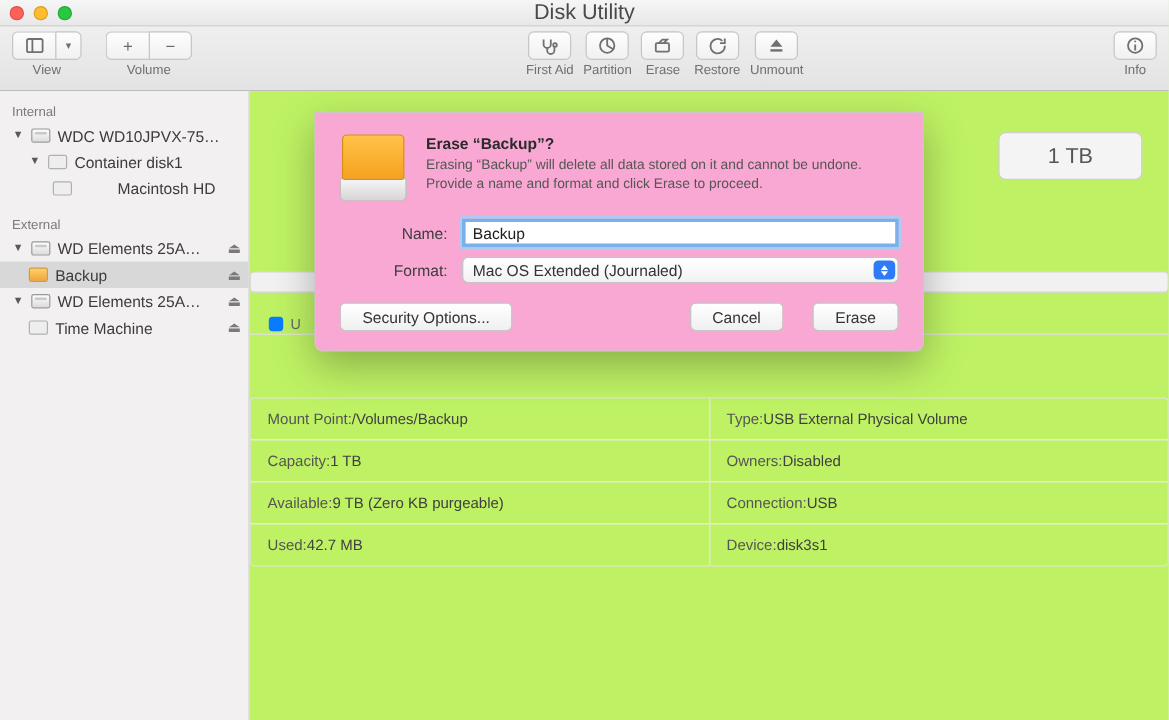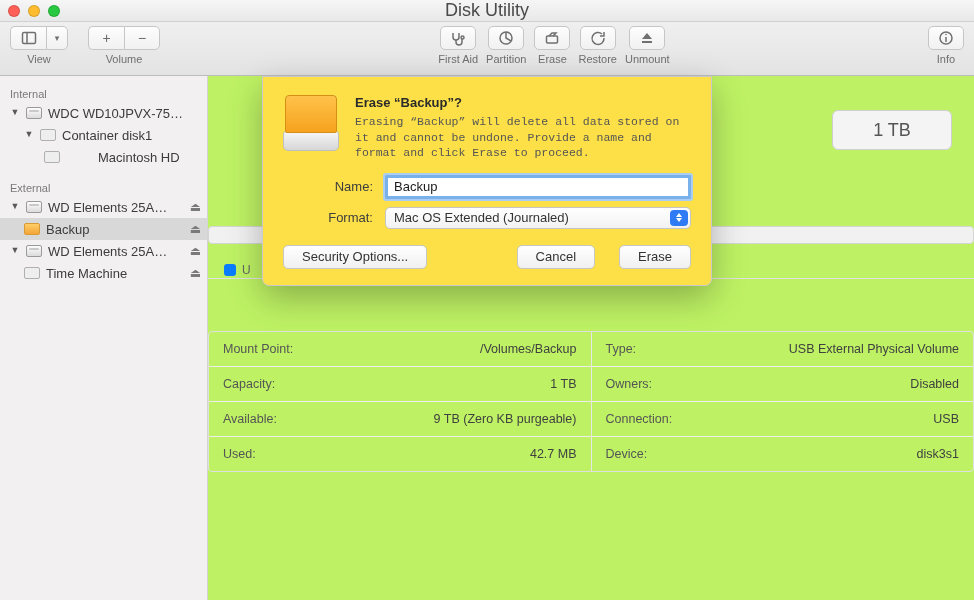--- a/index.html
+++ b/index.html
@@ -48,34 +48,34 @@
   .capacity-box { position:absolute; right:22px; top:34px; width:120px; height:40px; border:1px solid #cfcfcf; border-radius:6px; background:#f4f4f4; display:flex; align-items:center; justify-content:center; font-size:18px; color:#555; }
   .usage-bar { margin-top: 136px; height: 18px; width: 100%; background:#f1f1f1; border:1px solid #d5d5d5; border-radius:4px; }
   .usage-chk { position:absolute; left: 16px; top: 188px; width:12px; height:12px; border-radius:3px; background:#0a7cff; }
   .usage-lbl { position:absolute; left: 34px; top: 187px; font-size:12px; color:#666; }
   .divider { height:1px; background:#e1e1e1; margin: 34px 0 14px 0; }
 
   
   .info { display:flex; border:1px solid #e0e0e0; border-radius:4px; margin-top: 52px; }
   .info-col { flex:1; }
   .info-col:first-child { border-right:1px solid #e6e6e6; }
-  .info-row { display:flex; justify-content:space-between; padding:10px 14px; border-bottom:1px solid #ededed; font-size:12.5px; }
+  .info-row { display:flex; padding:10px 14px; border-bottom:1px solid #ededed; font-size:12.5px; }
   .info-row:last-child { border-bottom:none; }
   .info-row .k { color:#555; }
   .info-row .v { color:#404040; }
 
   
   .overlay { position:absolute; left:0; right:0; top:0; bottom:0; pointer-events:none; }
-  .sheet { position:absolute; left: 262px; top: 76px; width: 450px; background:#fde047; border:1px solid #c9c9c9; border-radius:0 0 7px 7px; box-shadow: 0 12px 34px rgba(0,0,0,.28); padding: 18px 20px 16px 20px; pointer-events:auto; }
+  .sheet { position:absolute; left: 262px; top: 93px; width: 508px; background:#f9a8d4; border:1px solid #c9c9c9; border-radius:0 0 7px 7px; box-shadow: 0 12px 34px rgba(0,0,0,.28); padding: 18px 20px 16px 20px; pointer-events:auto; }
   .sheet-head { display:flex; gap:16px; margin-bottom: 14px; }
   .bigdisk { width:56px; height:56px; position:relative; flex-shrink:0; }
   .bigdisk .top { position:absolute; left:2px; right:2px; top:0; height:38px; background: linear-gradient(#ffc24a,#f6a21e); border-radius:4px 4px 2px 2px; border:1px solid #d68f16; }
   .bigdisk .base { position:absolute; left:0; right:0; bottom:0; height:20px; background: linear-gradient(#f6f6f6,#d6d6d6); border-radius:3px 3px 5px 5px; border:1px solid #bfbfbf; }
   .sheet-title { font-weight:700; font-size:13px; color:#2b2b2b; margin-bottom:4px; }
-  .sheet-msg { font-size:11.5px; color:#555; line-height:1.35;font-family:Liberation Mono, monospace; }
+  .sheet-msg { font-size:11.5px; color:#555; line-height:1.35; }
   .form-row { display:flex; align-items:center; margin: 8px 0; }
   .form-row label { width: 90px; text-align:right; margin-right: 12px; font-size:13px; color:#3d3d3d; }
   .form-row input[type=text] { flex:1; height:24px; border:3px solid #7bb1ea; outline:2px solid #a9cdf3; border-radius:1px; padding:0 6px; font-size:13px; background:#fff; }
   .form-row input[type=text].sel { color:#1c1c1c; background:#fff; }
   .select-wrap { flex:1; height:22px; background: linear-gradient(#fff,#f2f2f2); border:1px solid #c4c4c4; border-radius:5px; display:flex; align-items:center; padding:0 4px 0 8px; font-size:13px; position:relative; }
   .select-wrap .arrow { position:absolute; right:2px; top:2px; bottom:2px; width:18px; background:#2f7bf6; border-radius:4px; display:flex; flex-direction:column; align-items:center; justify-content:center; gap:1px; }
   .select-wrap .arrow::before { content:""; border-left:3px solid transparent; border-right:3px solid transparent; border-bottom:4px solid #fff; }
   .select-wrap .arrow::after { content:""; border-left:3px solid transparent; border-right:3px solid transparent; border-top:4px solid #fff; }
   .sheet-btns { display:flex; justify-content:flex-start; gap:24px; margin-top: 16px; }
   .sheet-btns .spacer { flex:1; }

